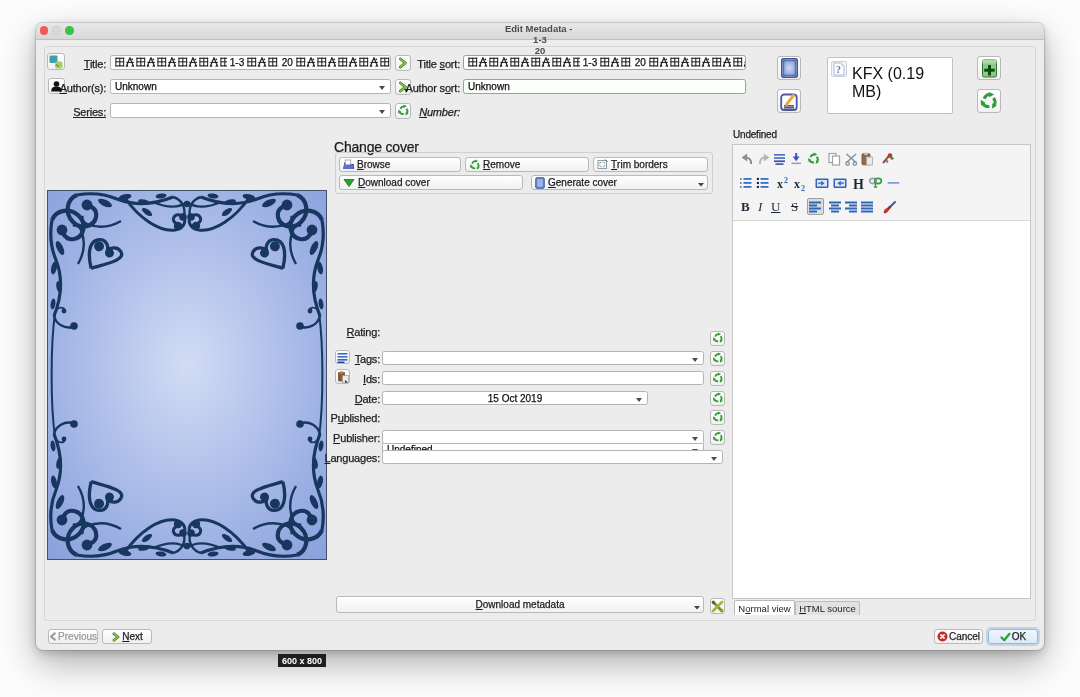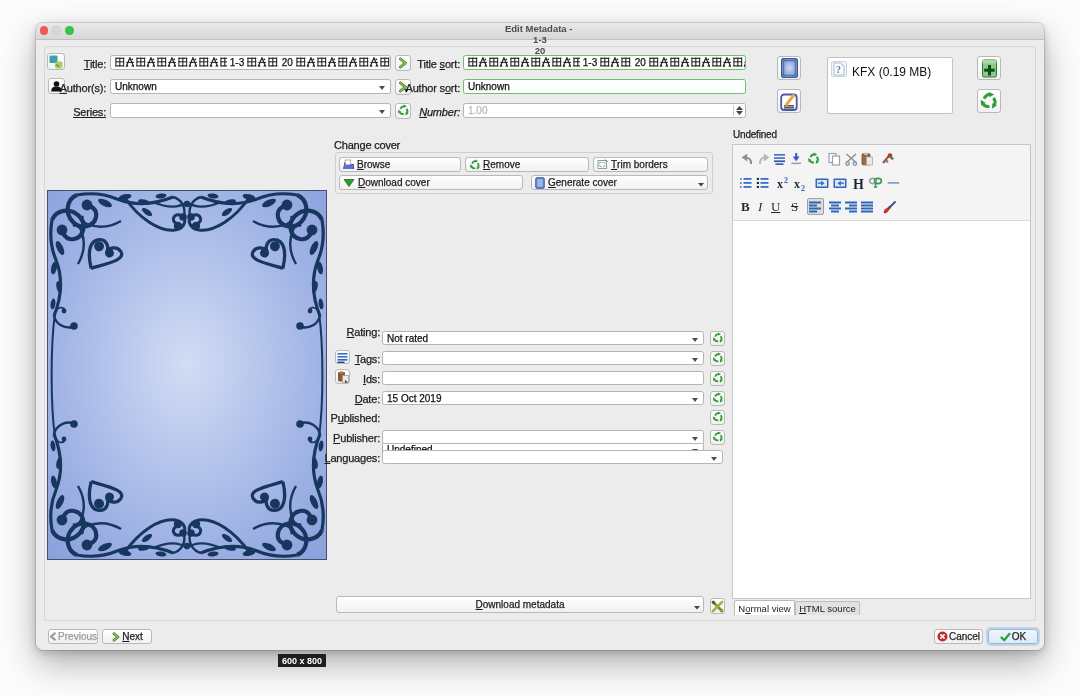--- a/index.html
+++ b/index.html
@@ -138,30 +138,20 @@
  <div class="fld gfld" style="left:427px;top:56px;width:283px;height:15px;">Unknown</div>
 
  <div class="lbl" style="right:938px;top:83px;text-decoration:underline;"><span class="u">S</span>eries:</div>
  <div class="fld combo" style="left:74px;top:80px;width:281px;height:15px;"></div>
  <div class="btn ibtn" style="left:359px;top:79.5px;width:16px;height:16px;">
       <svg width="13" height="13">
         <use href="#rec" width="13" height="13"></use>
       </svg>
     </div>
  <div class="lbl" style="right:584px;top:83px;font-style:italic;"><span class="u">N</span>umber:</div>
- <div class="fld" style="left:427px;top:80px;width:283px;height:15px;color:#b9b9b9;-webkit-text-stroke:0.25px #b9b9b9;">1.00
-  <span style="position:absolute;right:1px;top:1px;bottom:1px;width:11px;border-left:1px solid #ccc;display:flex;flex-direction:column;align-items:center;justify-content:center;gap:1.5px;">
-   <svg width="7" height="4">
-          <path d="M0 4 h7 l-3.5 -4 Z" fill="#444"></path>
-        </svg>
-   <svg width="7" height="4">
-          <path d="M0 0 h7 l-3.5 4 Z" fill="#444"></path>
-        </svg>
-  </span>
- </div>
 
  <div class="btn ibtn" style="left:741px;top:33px;width:24px;height:24px;">
   <svg width="17" height="20">
         <defs>
           <radialGradient id="cg2" cx="0.5" cy="0.5" r="0.7">
             <stop offset="0" stop-color="#cdd8f1"></stop>
             <stop offset="0.6" stop-color="#8fa6de"></stop>
             <stop offset="1" stop-color="#5f7dc7"></stop>
           </radialGradient>
         </defs>
@@ -179,37 +169,37 @@
       </svg>
  </div>
  <div style="position:absolute;left:791px;top:34px;width:126px;height:57px;background:#fff;border:1px solid #c2c2c2;border-radius:2px;">
   <div style="position:absolute;left:3px;top:3px;width:16px;height:16px;background:#f2f6fa;border:1px solid #c8d4de;border-radius:2px;">
    <svg width="14" height="14">
           <path d="M2 1 h7 l3 3 v9 h-10 Z" fill="#fff" stroke="#9ab" stroke-width="0.8"></path>
           <path d="M9 1 l3 3 h-3 Z" fill="#cdd"></path>
           <text x="4" y="11" font-family="Liberation Serif" font-size="10" font-weight="bold" fill="#4575c0">?</text>
         </svg>
   </div>
-  <div style="position:absolute;left:24px;top:7px;font-size:12px;color:#111;">KFX (0.19 MB)</div>
+  <div style="position:absolute;left:24px;top:7px;font-size:16px;color:#111;">KFX (0.19 MB)</div>
  </div>
  <div class="btn ibtn" style="left:941px;top:33px;width:24px;height:24px;">
   <svg width="17" height="19">
         <rect x="1.5" y="1" width="14" height="17" rx="1.5" fill="#8dc98d" stroke="#2a7a2a"></rect>
         <rect x="1.5" y="1" width="14" height="3.5" fill="#aadaa8"></rect>
         <rect x="7" y="6" width="3" height="10.5" fill="#0f4d12"></rect>
         <rect x="3.2" y="9.7" width="10.5" height="3" fill="#0f4d12"></rect>
       </svg>
  </div>
  <div class="btn ibtn" style="left:941px;top:66px;width:24px;height:24px;">
       <svg width="20" height="20">
         <use href="#rec" width="20" height="20"></use>
       </svg>
     </div>
 
- <div class="lbl" style="left:298px;top:116px;font-size:11px;">Change cover</div>
+ <div class="lbl" style="left:298px;top:116px;font-size:14px;">Change cover</div>
  <div style="position:absolute;left:299px;top:129px;width:378px;height:42px;border:1px solid #cfcfcf;border-radius:3px;"></div>
  <div class="btn" style="left:303px;top:134px;width:122px;height:15px;padding-left:3px;">
   <svg width="12" height="11" style="margin-right:2px">
         <path d="M1 3.5 h4 l1.5 1.5 h4.5 v5 h-10 Z" fill="#3b4fa8"></path>
         <rect x="2.2" y="1" width="5.5" height="5" fill="#fff" stroke="#889" stroke-width="0.7"></rect>
         <path d="M1 5.8 h10 l-1.4 4.2 h-10 Z" fill="#5a6fd0"></path>
       </svg><span class="u">B</span>rowse
  </div>
  <div class="btn" style="left:429px;top:134px;width:124px;height:15px;padding-left:3px;">
   <svg width="12" height="12" style="margin-right:2px">
@@ -301,21 +291,20 @@
    <use href="#corner" transform="translate(280,370) scale(-1,-1)"></use>
    <use href="#topmid" transform="translate(140,0)"></use>
    <use href="#topmid" transform="translate(140,370) scale(1,-1)"></use>
    <use href="#sidemid" transform="translate(0,185)"></use>
    <use href="#sidemid" transform="translate(280,185) scale(-1,1)"></use>
   </svg>
   <div style="position:absolute;right:1px;bottom:1px;background:#1f1f1f;color:#fff;font-size:9px;font-weight:bold;padding:1.5px 4px;">600 x 800</div>
  </div>
 
  <div class="lbl" style="right:664px;top:303px;"><span class="u">R</span>ating:</div>
- <div class="fld combo" style="left:346px;top:308px;width:322px;height:14px;">Not rated</div>
  <div class="btn ibtn gb" style="left:674px;top:307.5px;width:15px;height:15px;">
       <svg width="12" height="12">
         <use href="#rec" width="12" height="12"></use>
       </svg>
     </div>
 
  <div class="btn ibtn" style="left:299px;top:327px;width:15px;height:14px;">
       <svg width="11" height="11">
         <rect x="0.5" y="1" width="10" height="1.6" fill="#3a6fc4"></rect>
         <rect x="0.5" y="4" width="10" height="1.6" fill="#3a6fc4"></rect>
@@ -341,21 +330,21 @@
     </div>
  <div class="lbl" style="right:664px;top:350px;"><span class="u">I</span>ds:</div>
  <div class="fld" style="left:346px;top:348px;width:322px;height:14px;"></div>
  <div class="btn ibtn gb" style="left:674px;top:347.5px;width:15px;height:15px;">
       <svg width="12" height="12">
         <use href="#rec" width="12" height="12"></use>
       </svg>
     </div>
 
  <div class="lbl" style="right:664px;top:370px;"><span class="u">D</span>ate:</div>
- <div class="fld combo" style="left:346px;top:368px;width:322px;height:14px;">15 Oct 2019</div>
+ <div class="fld combo" style="left:346px;top:368px;width:266px;height:14px;text-align:center;">15 Oct 2019</div>
  <div class="btn ibtn gb" style="left:674px;top:367.5px;width:15px;height:15px;">
       <svg width="12" height="12">
         <use href="#rec" width="12" height="12"></use>
       </svg>
     </div>
 
  <div class="lbl" style="right:664px;top:389px;">P<span class="u">u</span>blished:</div>
  <div class="fld combo" style="left:346px;top:387px;width:322px;height:14px;margin-top:32px;">Undefined</div>
  <div class="btn ibtn gb" style="left:674px;top:386.5px;width:15px;height:15px;">
       <svg width="12" height="12">

